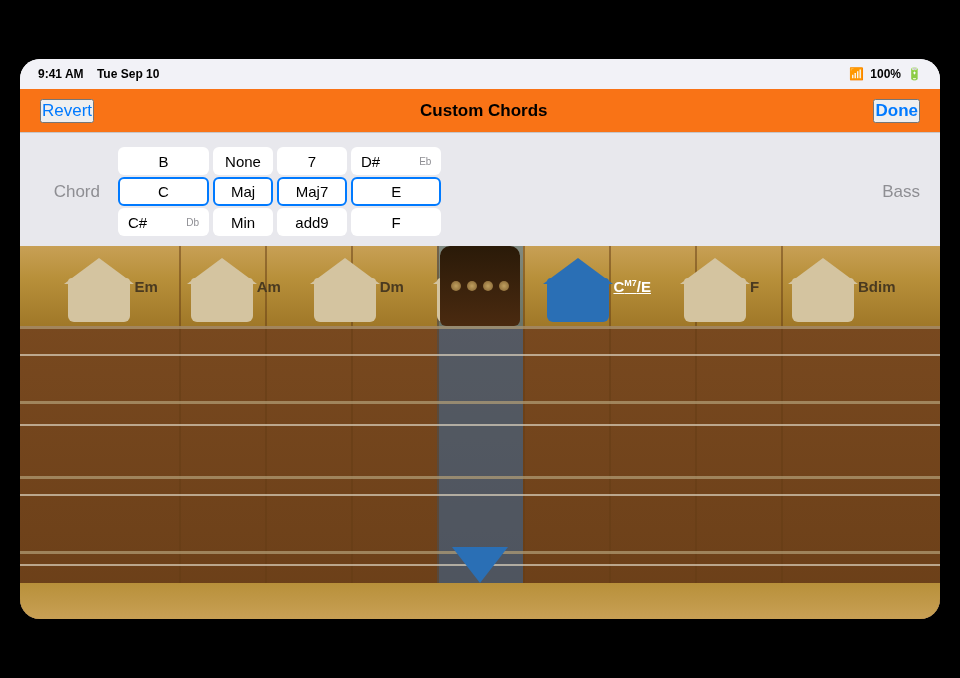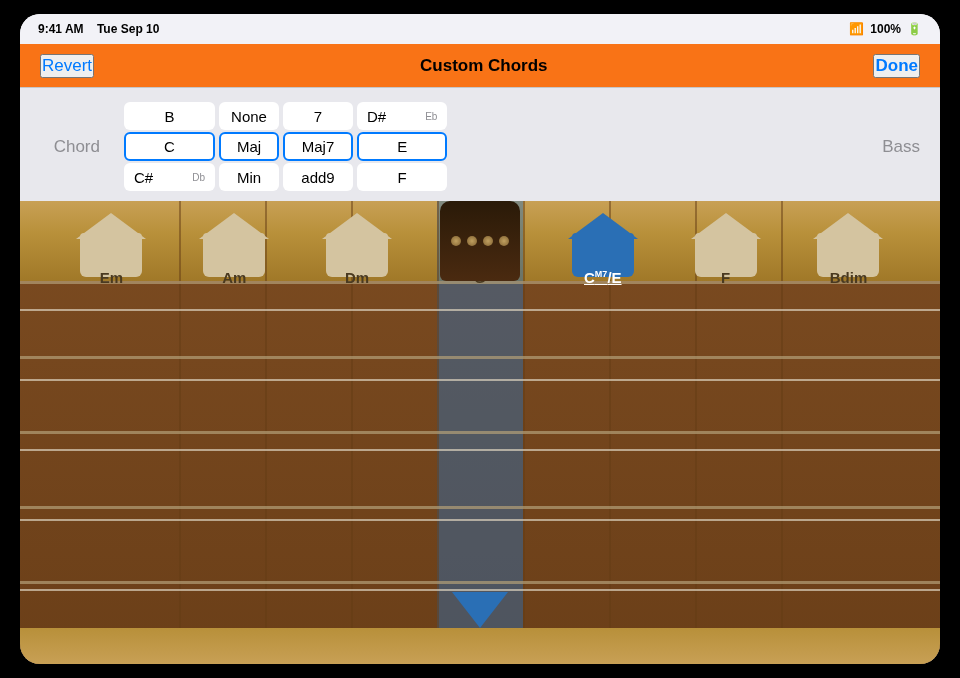--- a/index.html
+++ b/index.html
@@ -7,21 +7,21 @@
       width: 960px;
       height: 678px;
       background: #000;
       display: flex;
       align-items: center;
       justify-content: center;
       font-family: -apple-system, 'Helvetica Neue', Arial, sans-serif;
     }
     .ipad {
       width: 920px;
-      height: 650px;
+      height: 560px;
       background: #f2f2f7;
       border-radius: 20px;
       overflow: hidden;
       position: relative;
       display: flex;
       flex-direction: column;
     }
     
     .status-bar {
       background: #f2f2f7;
@@ -71,21 +71,21 @@
       background: #e8e8ed;
       padding: 14px 20px 10px 20px;
       display: flex;
       align-items: center;
       gap: 0;
       flex-shrink: 0;
     }
     .chord-label {
       color: #8e8e93;
       font-size: 17px;
-      margin-right: 24px;
+      margin-right: 18px;
       min-width: 60px;
       text-align: right;
     }
     .picker-columns {
       display: flex;
       gap: 4px;
       flex: 1;
     }
     .picker-col {
       display: flex;
@@ -189,21 +189,21 @@
       top: 12px;
       left: 0;
       right: 0;
       display: flex;
       justify-content: space-around;
       padding: 0 30px;
       z-index: 10;
     }
     .chord-btn {
       display: flex;
-      flex-direction: column;
+      flex-direction: row;
       align-items: center;
       cursor: pointer;
     }
     .chord-btn-shape {
       width: 70px;
       height: 64px;
       position: relative;
       display: flex;
       align-items: center;
       justify-content: center;

